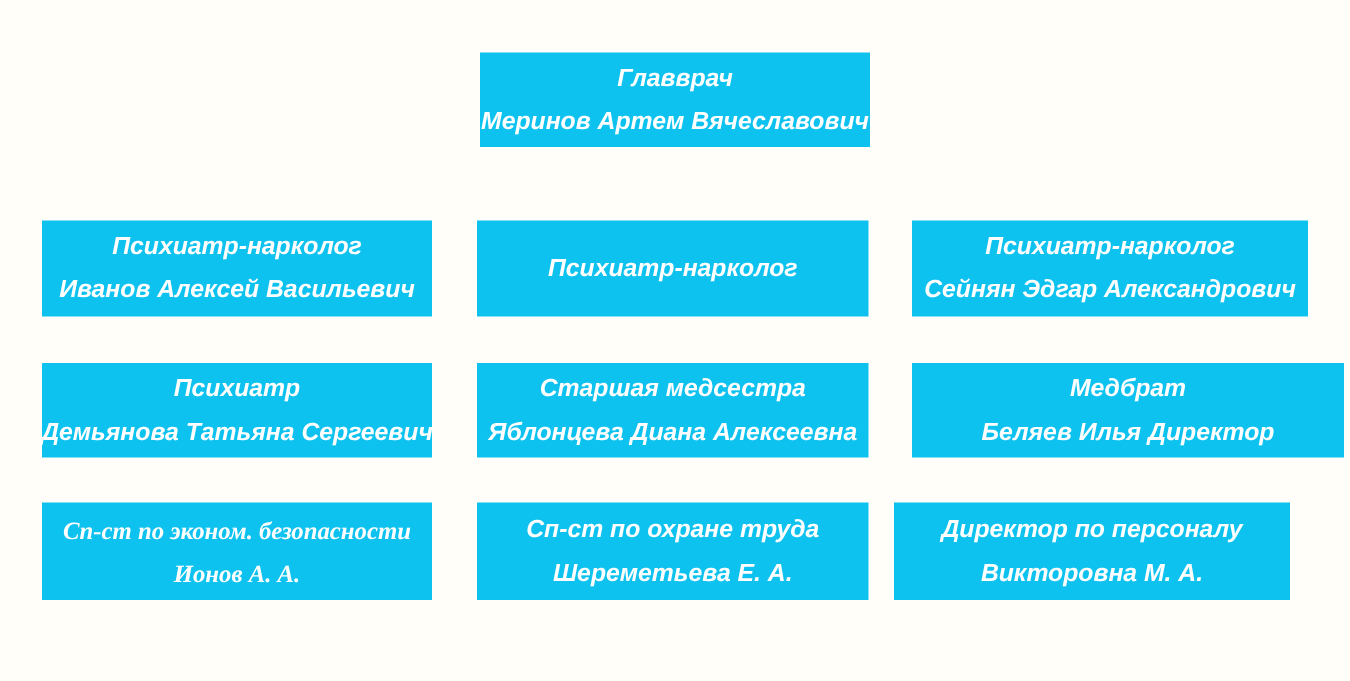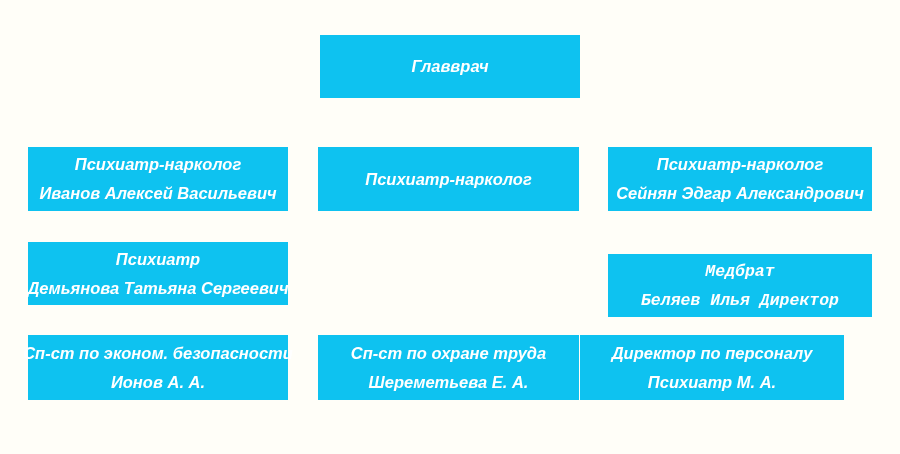--- a/index.html
+++ b/index.html
@@ -39,63 +39,68 @@
   .pos-root  { left: 320px; top:  35px; width: 260px; height: 63px; }
 
   
   .pos-r1c1  { left:  28px; top: 147px; width: 260px; height: 64px; }
   .pos-r1c2  { left: 318px; top: 147px; width: 261px; height: 64px; }
   .pos-r1c3  { left: 608px; top: 147px; width: 264px; height: 64px; }
 
   
   .pos-r2c1  { left:  28px; top: 242px; width: 260px; height: 63px; align-items: center; }
   .pos-r2c2  { left: 318px; top: 242px; width: 261px; height: 63px; }
-  .pos-r2c3  { left: 608px; top: 254px; width: 264px; height: 63px; font-family: Liberation Mono, monospace; }
+  .pos-r2c3  { left: 608px; top: 242px; width: 288px; height: 63px; }
 
   
-  .pos-r3c1  { left:  28px; top: 335px; width: 260px; height: 65px; }
+  .pos-r3c1  { left:  28px; top: 335px; width: 260px; height: 65px; font-family: Liberation Serif, serif; }
   .pos-r3c2  { left: 318px; top: 335px; width: 261px; height: 65px; }
-  .pos-r3c3  { left: 580px; top: 335px; width: 264px; height: 65px; }
+  .pos-r3c3  { left: 596px; top: 335px; width: 264px; height: 65px; }
 </style>
 </head>
 <body>
 
 <div class="canvas">
 
   <div class="node pos-root">
     <div class="title">Главврач</div>
+    <div class="person">Меринов Артем Вячеславович</div>
   </div>
 
   <div class="node pos-r1c1">
     <div class="title">Психиатр-нарколог</div>
     <div class="person">Иванов Алексей Васильевич</div>
   </div>
   <div class="node pos-r1c2">
     <div class="title">Психиатр-нарколог</div>
   </div>
   <div class="node pos-r1c3">
     <div class="title">Психиатр-нарколог</div>
     <div class="person">Сейнян Эдгар Александрович</div>
   </div>
 
   <div class="node pos-r2c1">
     <div class="title">Психиатр</div>
     <div class="person">Демьянова Татьяна Сергеевич</div>
   </div>
+  <div class="node pos-r2c2">
+    <div class="title">Старшая медсестра</div>
+    <div class="person">Яблонцева Диана Алексеевна</div>
+  </div>
   <div class="node pos-r2c3">
     <div class="title">Медбрат</div>
     <div class="person">Беляев Илья Директор</div>
   </div>
 
   <div class="node pos-r3c1">
     <div class="title">Сп-ст по эконом. безопасности</div>
     <div class="person">Ионов А. А.</div>
   </div>
   <div class="node pos-r3c2">
     <div class="title">Сп-ст по охране труда</div>
     <div class="person">Шереметьева Е. А.</div>
   </div>
   <div class="node pos-r3c3">
     <div class="title">Директор по персоналу</div>
-    <div class="person">Психиатр М. А.</div>
+    <div class="person">Викторовна М. А.</div>
   </div>
 
 </div>
 
 </body></html>

